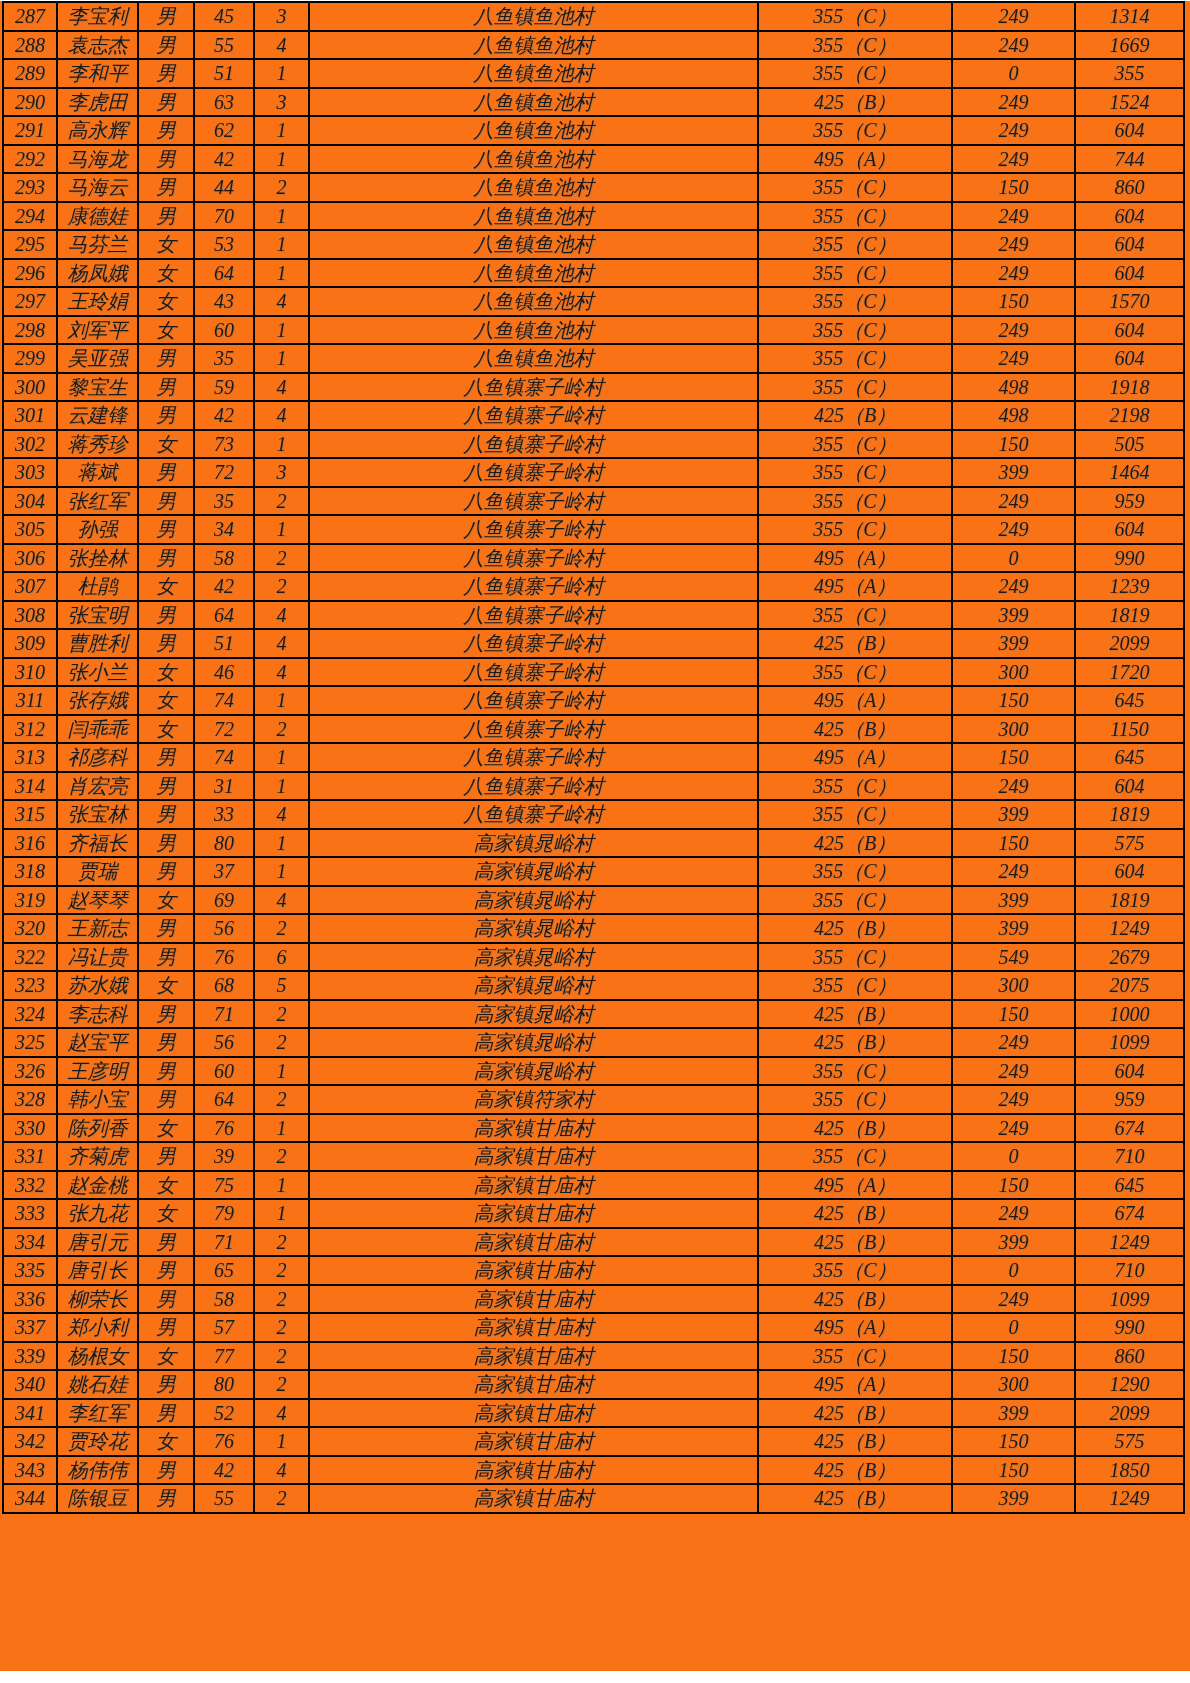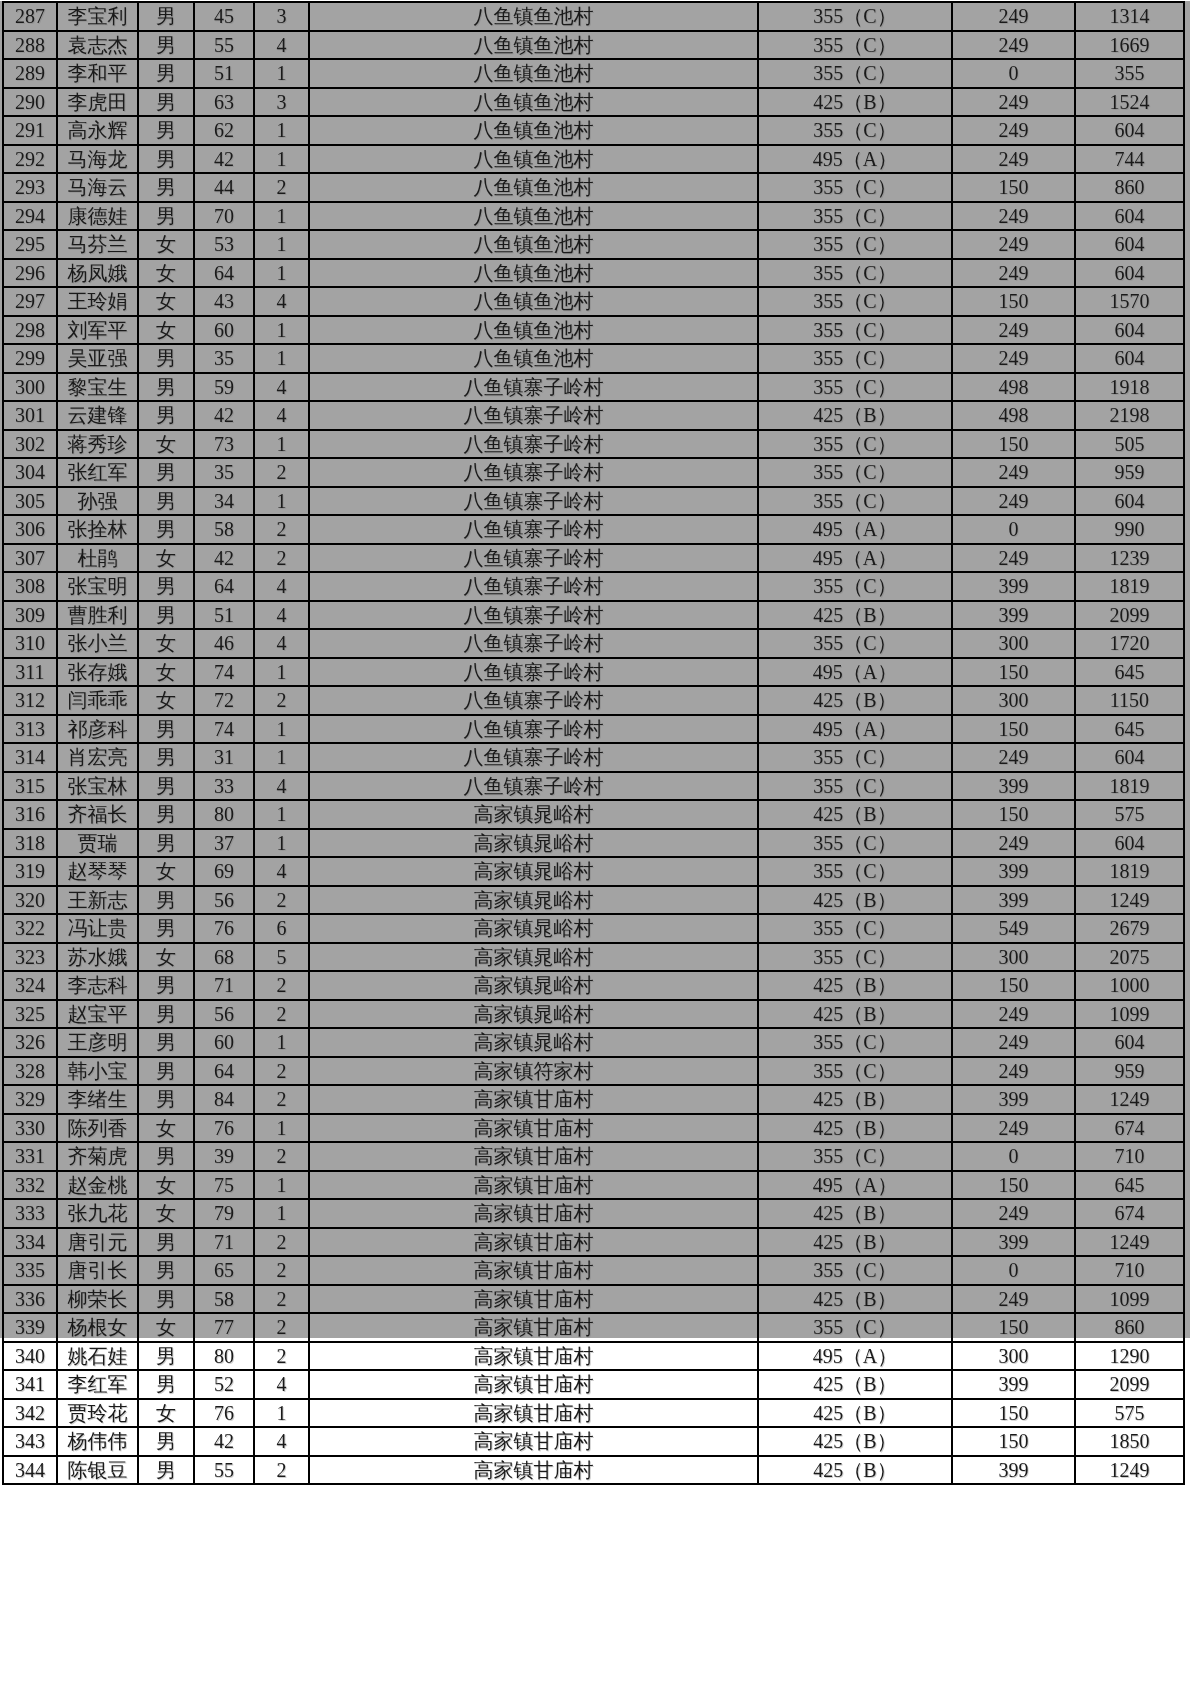--- a/index.html
+++ b/index.html
@@ -9,22 +9,23 @@
   }
   body {
     width: 1190px;
     height: 1683px;
     overflow: hidden;
     font-family: "Liberation Serif", "DejaVu Serif", serif;
   }
   .page {
     position: relative;
     width: 1190px;
-    height: 1337px;
-    background: #a3a3a3;
+    height: 1670px;
+    background: #f97316;
+    font-style: italic;
   }
   table.records {
     border-collapse: collapse;
     table-layout: fixed;
     margin: 1px 0 0 2px;
     width: 1181px;
   }
   table.records td {
     border: 2px solid #000000;
     height: 26.5px;
@@ -236,20 +237,31 @@
           <td>蒋秀珍</td>
           <td>女</td>
           <td>73</td>
           <td>1</td>
           <td>八鱼镇寨子岭村</td>
           <td>355（C）</td>
           <td>150</td>
           <td>505</td>
         </tr>
         <tr>
+          <td>303</td>
+          <td>蒋斌</td>
+          <td>男</td>
+          <td>72</td>
+          <td>3</td>
+          <td>八鱼镇寨子岭村</td>
+          <td>355（C）</td>
+          <td>399</td>
+          <td>1464</td>
+        </tr>
+        <tr>
           <td>304</td>
           <td>张红军</td>
           <td>男</td>
           <td>35</td>
           <td>2</td>
           <td>八鱼镇寨子岭村</td>
           <td>355（C）</td>
           <td>249</td>
           <td>959</td>
         </tr>
@@ -478,31 +490,20 @@
           <td>韩小宝</td>
           <td>男</td>
           <td>64</td>
           <td>2</td>
           <td>高家镇符家村</td>
           <td>355（C）</td>
           <td>249</td>
           <td>959</td>
         </tr>
         <tr>
-          <td>329</td>
-          <td>李绪生</td>
-          <td>男</td>
-          <td>84</td>
-          <td>2</td>
-          <td>高家镇甘庙村</td>
-          <td>425（B）</td>
-          <td>399</td>
-          <td>1249</td>
-        </tr>
-        <tr>
           <td>330</td>
           <td>陈列香</td>
           <td>女</td>
           <td>76</td>
           <td>1</td>
           <td>高家镇甘庙村</td>
           <td>425（B）</td>
           <td>249</td>
           <td>674</td>
         </tr>
@@ -564,20 +565,31 @@
         <tr>
           <td>336</td>
           <td>柳荣长</td>
           <td>男</td>
           <td>58</td>
           <td>2</td>
           <td>高家镇甘庙村</td>
           <td>425（B）</td>
           <td>249</td>
           <td>1099</td>
+        </tr>
+        <tr>
+          <td>337</td>
+          <td>郑小利</td>
+          <td>男</td>
+          <td>57</td>
+          <td>2</td>
+          <td>高家镇甘庙村</td>
+          <td>495（A）</td>
+          <td>0</td>
+          <td>990</td>
         </tr>
         <tr>
           <td>339</td>
           <td>杨根女</td>
           <td>女</td>
           <td>77</td>
           <td>2</td>
           <td>高家镇甘庙村</td>
           <td>355（C）</td>
           <td>150</td>

